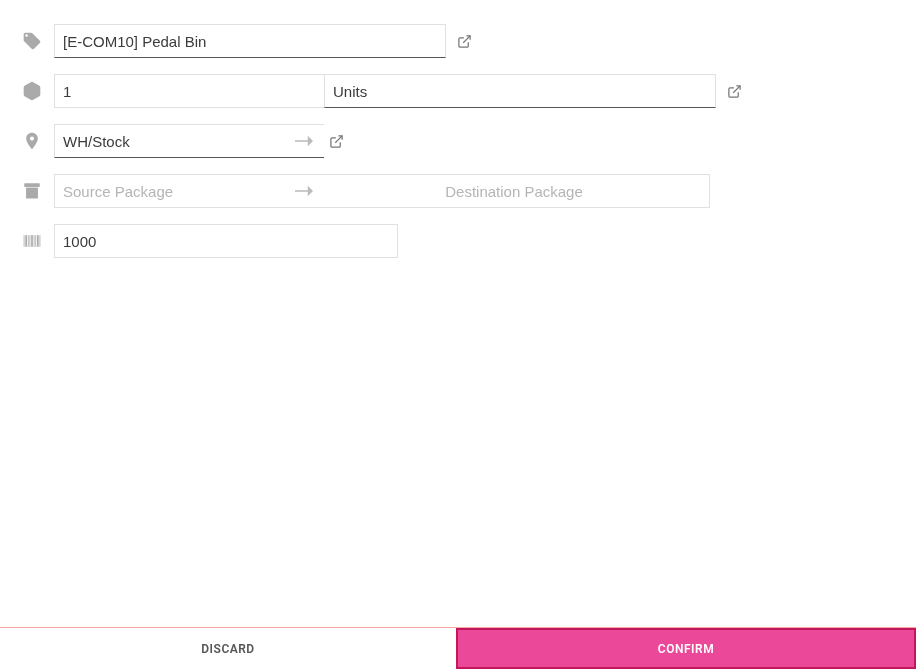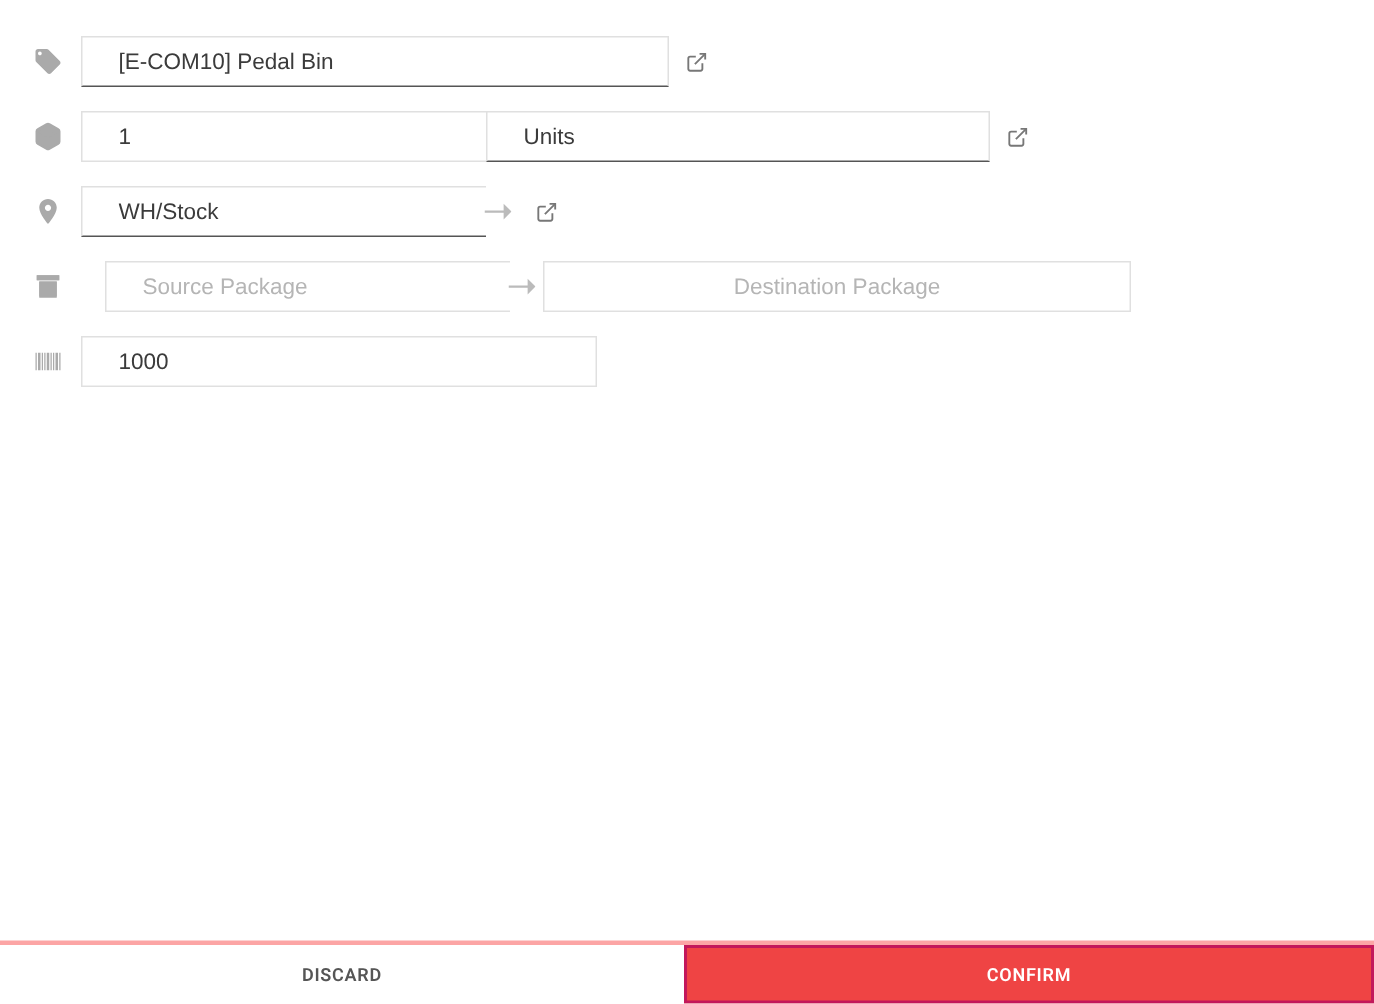--- a/index.html
+++ b/index.html
@@ -35,21 +35,21 @@
     }
     .row-fields {
       display: flex;
       align-items: center;
       flex: 0 0 auto;
       margin-left: 6px;
     }
     .field {
       border: 1px solid #e0e0e0;
       height: 34px;
-      padding: 0 24px;
+      padding: 0 8px;
       font-size: 15px;
       color: #3b3b3b;
       outline: none;
       background: #fff;
     }
     .field.with-underline {
       border-bottom: 1px solid #555;
     }
     .field::placeholder {
       color: #b5b5b5;
@@ -78,48 +78,48 @@
       justify-content: center;
       margin-left: -34px;
       pointer-events: none;
       z-index: 1;
     }
     .arrow-icon svg {
       width: 18px;
       height: 14px;
       fill: #bbb;
     }
-    .relpos { position: relative; gap: 28px; }
+    .relpos { position: relative; }
     
     .footer {
       position: absolute;
       bottom: 0;
       left: 0;
       right: 0;
       height: 42px;
       display: flex;
-      border-top: 3px solid #fca5a5;
+      border-top: 1px solid #fca5a5;
     }
     .footer-btn {
       flex: 1;
       display: flex;
       align-items: center;
       justify-content: center;
       font-size: 12px;
       font-weight: 600;
       letter-spacing: 0.5px;
       cursor: pointer;
       text-transform: uppercase;
     }
     .footer-btn.discard {
       background: #fff;
       color: #555;
     }
     .footer-btn.confirm {
-      background: #ef4444;
+      background: #ec4899;
       color: #fff;
       border: 2px solid #c2185b;
     }
   </style>
 </head>
 <body>
 
 <div class="form-container">
 
   <div class="form-row">
@@ -144,21 +144,21 @@
   <div class="form-row">
     <div class="row-icon">
       <svg viewBox="0 0 24 24" fill="none" stroke="#aaa" stroke-width="2">
           <path d="M21 16V8a2 2 0 0 0-1-1.73l-7-4a2 2 0 0 0-2 0l-7 4A2 2 0 0 0 3 8v8a2 2 0 0 0 1 1.73l7 4a2 2 0 0 0 2 0l7-4A2 2 0 0 0 21 16z"></path>
           <polyline points="3.27 6.96 12 12.01 20.73 6.96"></polyline>
           <line x1="12" y1="22.08" x2="12" y2="12"></line>
         </svg>
     </div>
     <div class="row-fields">
       <input class="field" style="width: 270px; border-right: none;" value="1">
-      <input class="field with-underline" style="width: 336px;" value="Units">
+      <input class="field with-underline" style="width: 392px;" value="Units">
       <div class="external-icon">
         <svg viewBox="0 0 24 24">
             <path d="M18 13v6a2 2 0 0 1-2 2H5a2 2 0 0 1-2-2V8a2 2 0 0 1 2-2h6"></path>
             <polyline points="15 3 21 3 21 9"></polyline>
             <line x1="10" y1="14" x2="21" y2="3"></line>
           </svg>
       </div>
     </div>
   </div>
 
@@ -191,21 +191,21 @@
     <div class="row-icon">
       <svg viewBox="0 0 24 24">
           <path d="M20 6H4V4h16v2zm-1 2H5v12h14V8zm-6 3h-2v2h2v-2z"></path>
           <rect x="3" y="3" width="18" height="4"></rect>
           <rect x="5" y="7" width="14" height="14" opacity="0"></rect>
           <path d="M3 3h18v4H3V3zm2 5h14v13H5V8z"></path>
         </svg>
     </div>
     <div class="row-fields">
       <div class="relpos" style="display:flex;align-items:center">
-        <input class="field" style="width: 270px; border-right: none; padding-right: 34px; margin-left: 16px;" placeholder="Source Package">
+        <input class="field" style="width: 270px; border-right: none; padding-right: 34px;" placeholder="Source Package">
         <div class="arrow-icon">
           <svg viewBox="0 0 24 14">
               <path d="M0 6h18v2H0z M17 0l7 7-7 7v-14z"></path>
             </svg>
         </div>
       </div>
       <input class="field" style="width: 392px; text-align: center;" placeholder="Destination Package">
     </div>
   </div>
 

